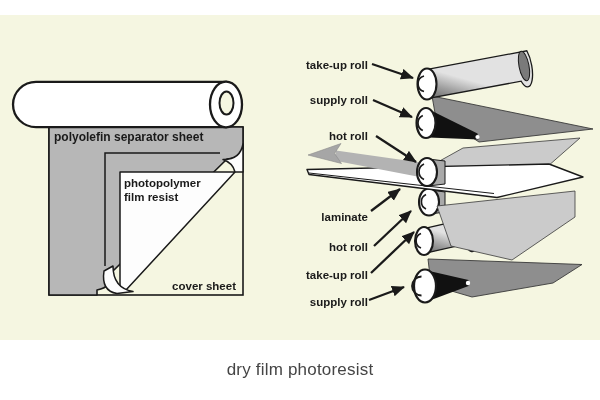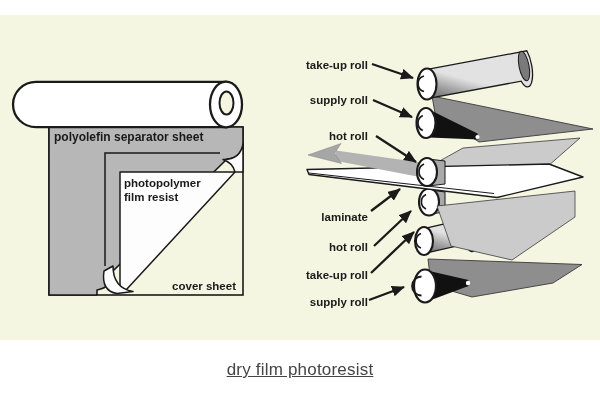--- a/index.html
+++ b/index.html
@@ -1,21 +1,21 @@
 <!DOCTYPE html>
 <html><head>
 <meta charset="utf-8">
 <style>
   html,body{margin:0;padding:0;}
   body{background:#ffffff;font-family:"Liberation Sans",sans-serif;}
   .screenshot{position:relative;width:600px;height:400px;background:#ffffff;overflow:hidden;}
   .caption{
     position:absolute;left:0;top:340px;width:600px;height:60px;
     display:flex;align-items:center;justify-content:center;
-    font-size:17px;color:#454545;letter-spacing:.2px;text-decoration:underline;
+    font-size:17px;color:#454545;letter-spacing:.2px;
   }
   svg{position:absolute;left:0;top:0;}
   .dlabel{font:bold 11.5px "Liberation Sans",sans-serif;fill:#1a1a1a;}
   .dlabel-lg{font:bold 12px "Liberation Sans",sans-serif;fill:#1a1a1a;}
   .larrow{stroke:#1a1a1a;stroke-width:2.3;}
 </style>
 </head>
 <body>
 
 <div class="screenshot">

